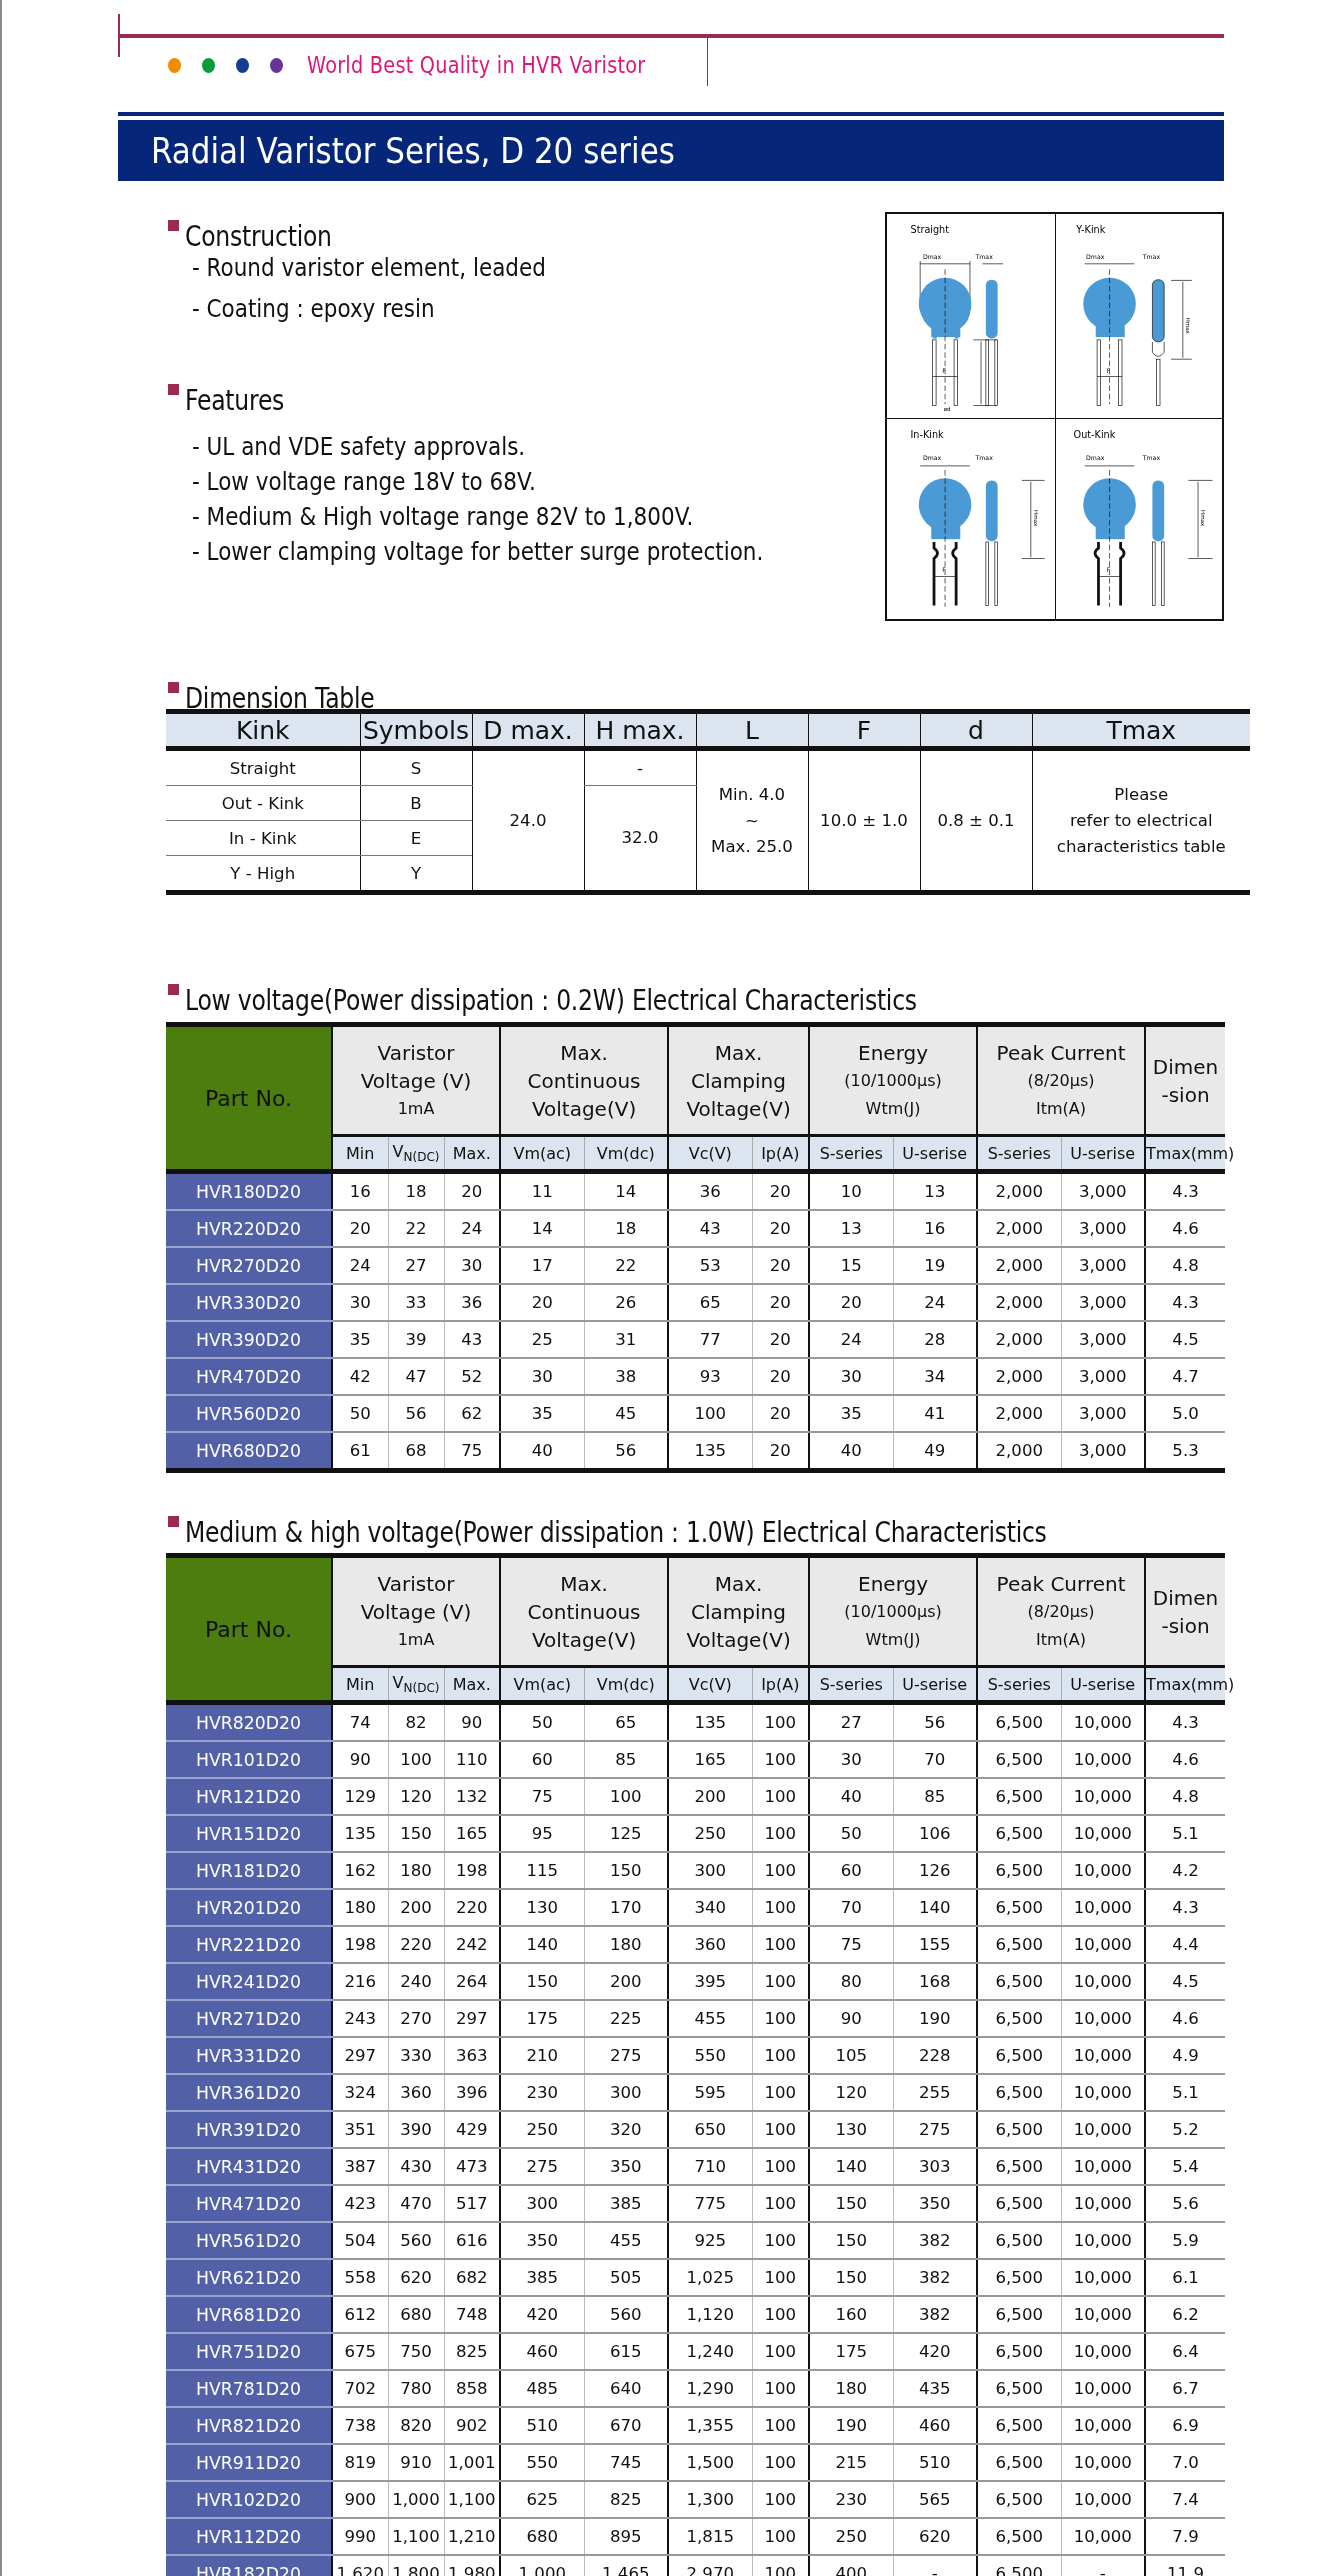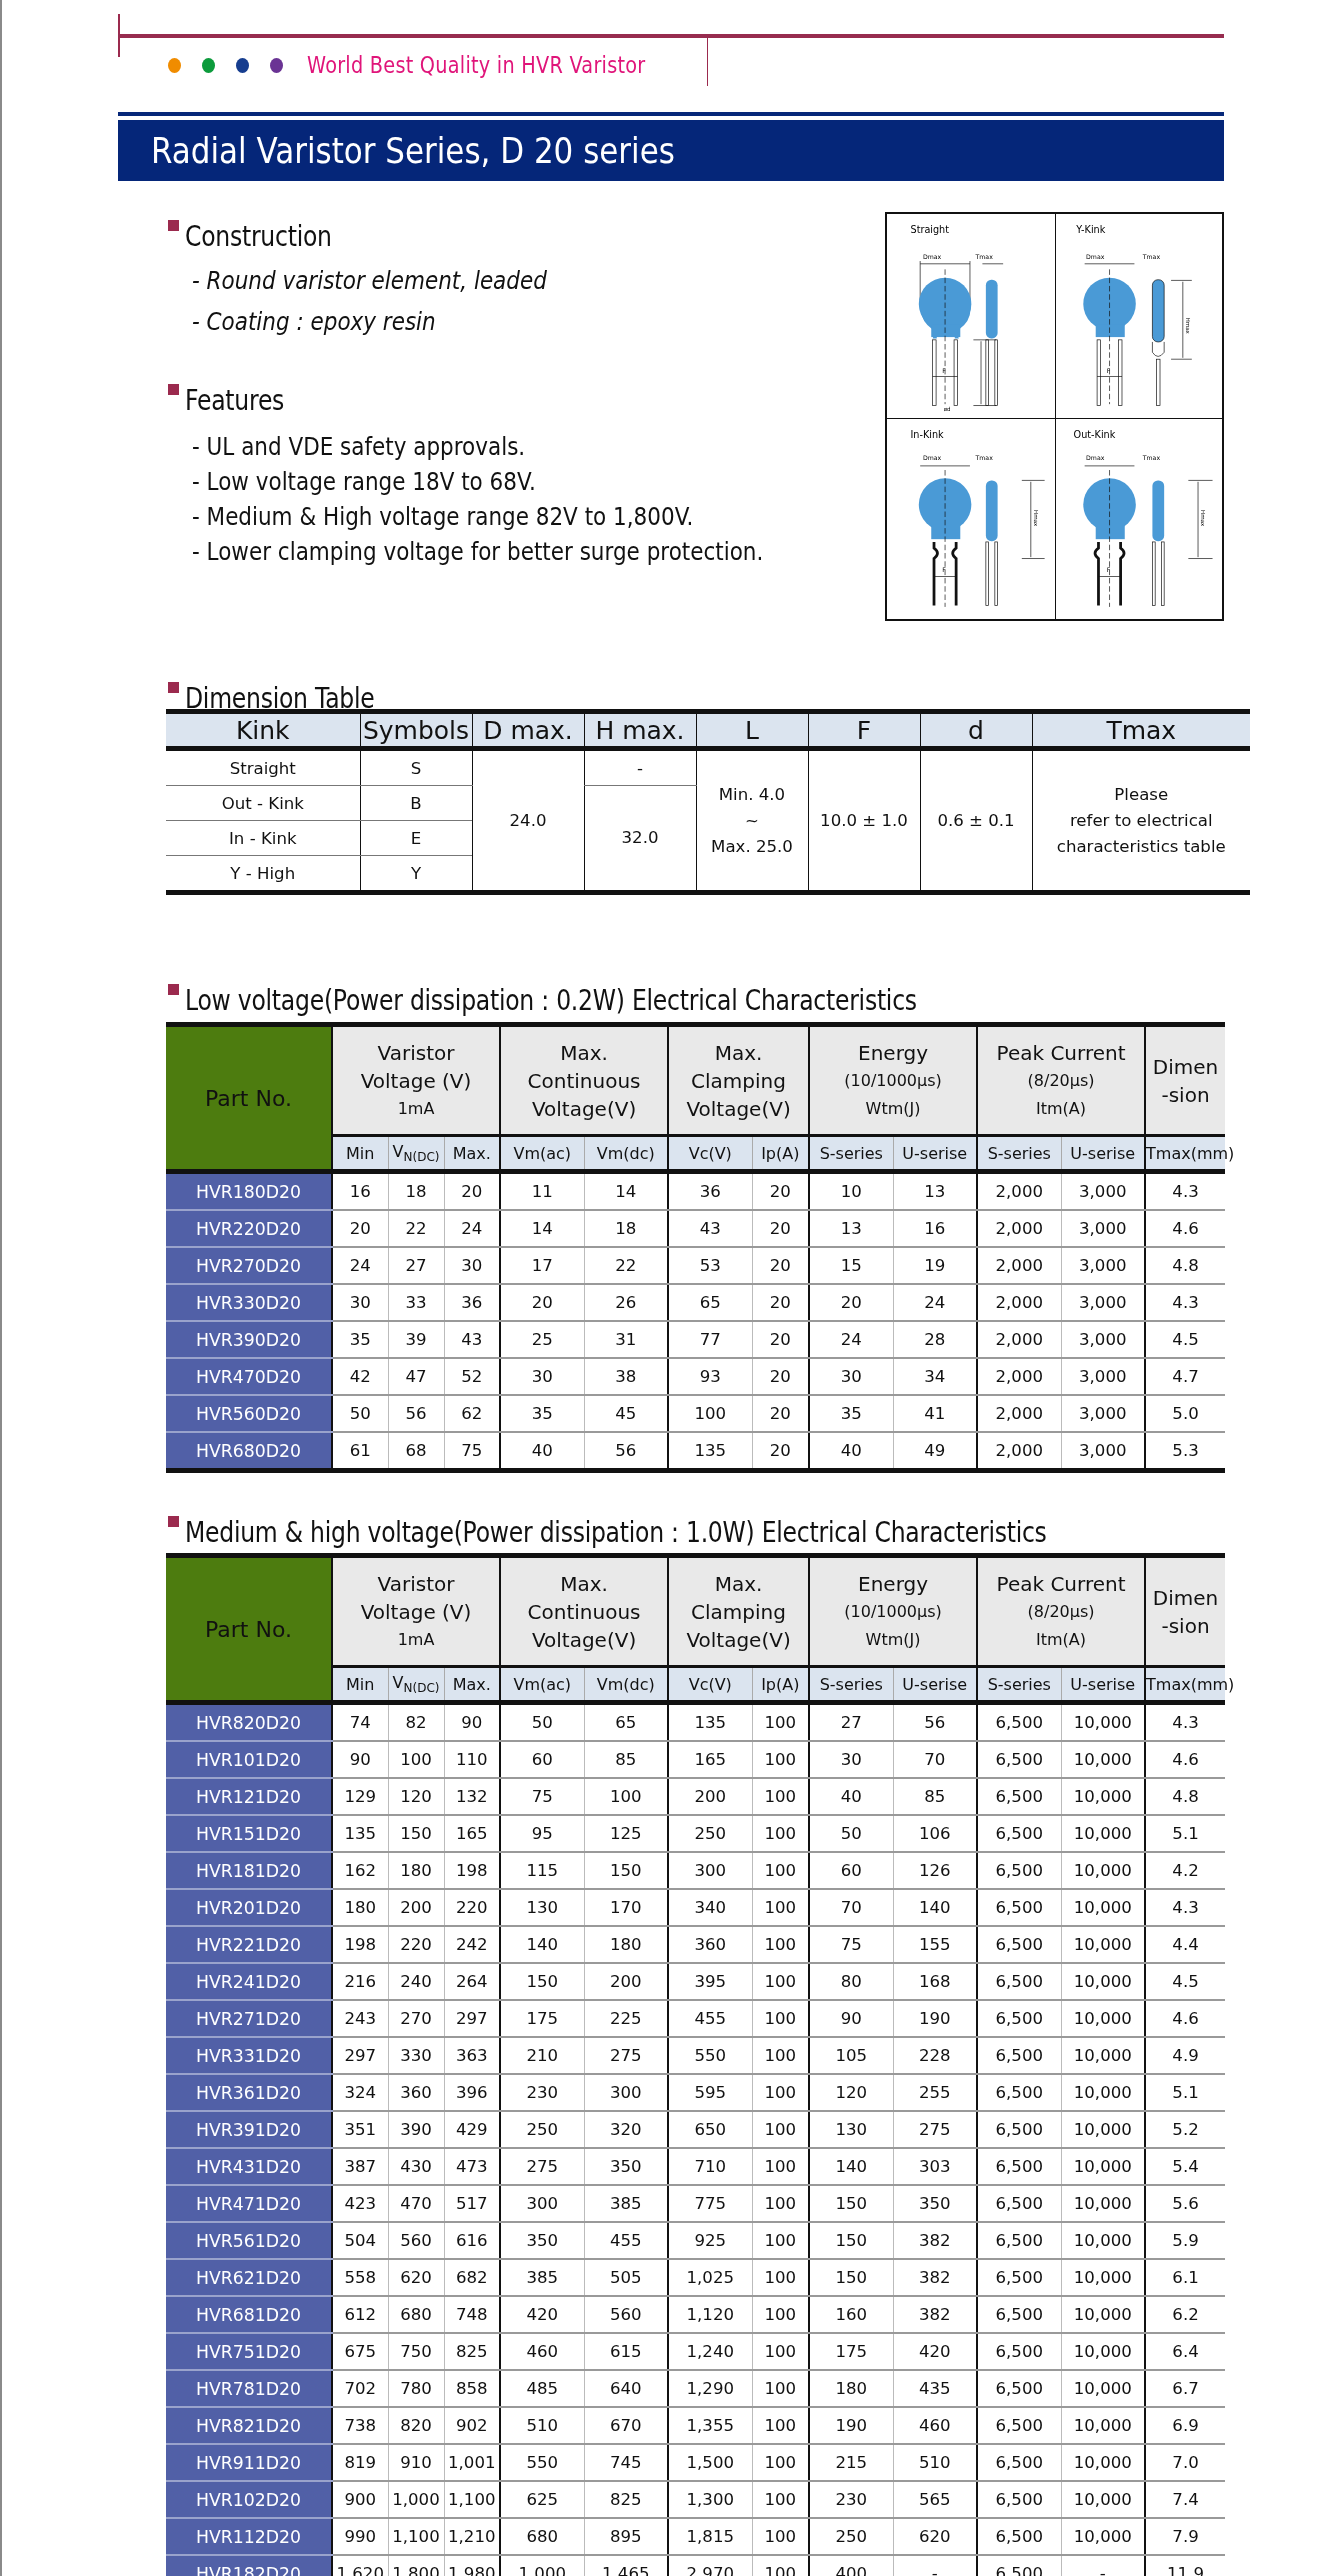--- a/index.html
+++ b/index.html
@@ -76,21 +76,21 @@
 
 <div class="navy-rule"></div>
 <div class="title-band">
   <span class="title-text">Radial Varistor Series, D 20 series</span>
 </div>
 
 <div class="sec" style="left:168px; top:220px;">
   <span class="sq"></span>
   <span class="lbl">Construction</span>
 </div>
-<div class="bullets" style="top:263px;font-style:italic;">
+<div class="bullets" style="top:250px;">
   <div>- Round varistor element, leaded</div>
   <div style="margin-top:5.5px">- Coating : epoxy resin</div>
 </div>
 
 <div class="sec" style="left:168px; top:384px;">
   <span class="sq"></span>
   <span class="lbl">Features</span>
 </div>
 <div class="bullets" style="top:429px;">
   <div>- UL and VDE safety approvals.</div>
@@ -222,21 +222,21 @@
     <td class="first">Straight</td>
     <td>S</td>
     <td rowspan="4" class="span">24.0</td>
     <td>-</td>
     <td rowspan="4" class="span">
       <div>Min. 4.0</div>
       <div>~</div>
       <div>Max. 25.0</div>
     </td>
     <td rowspan="4" class="span">10.0 ± 1.0</td>
-    <td rowspan="4" class="span">0.6 ± 0.1</td>
+    <td rowspan="4" class="span">0.8 ± 0.1</td>
     <td rowspan="4" class="span">
       <div>Please</div>
       <div>refer to electrical</div>
       <div>characteristics table</div>
     </td>
   </tr>
   <tr>
     <td class="first">Out -  Kink</td>
     <td>B</td>
     <td rowspan="3" class="span">32.0</td>

